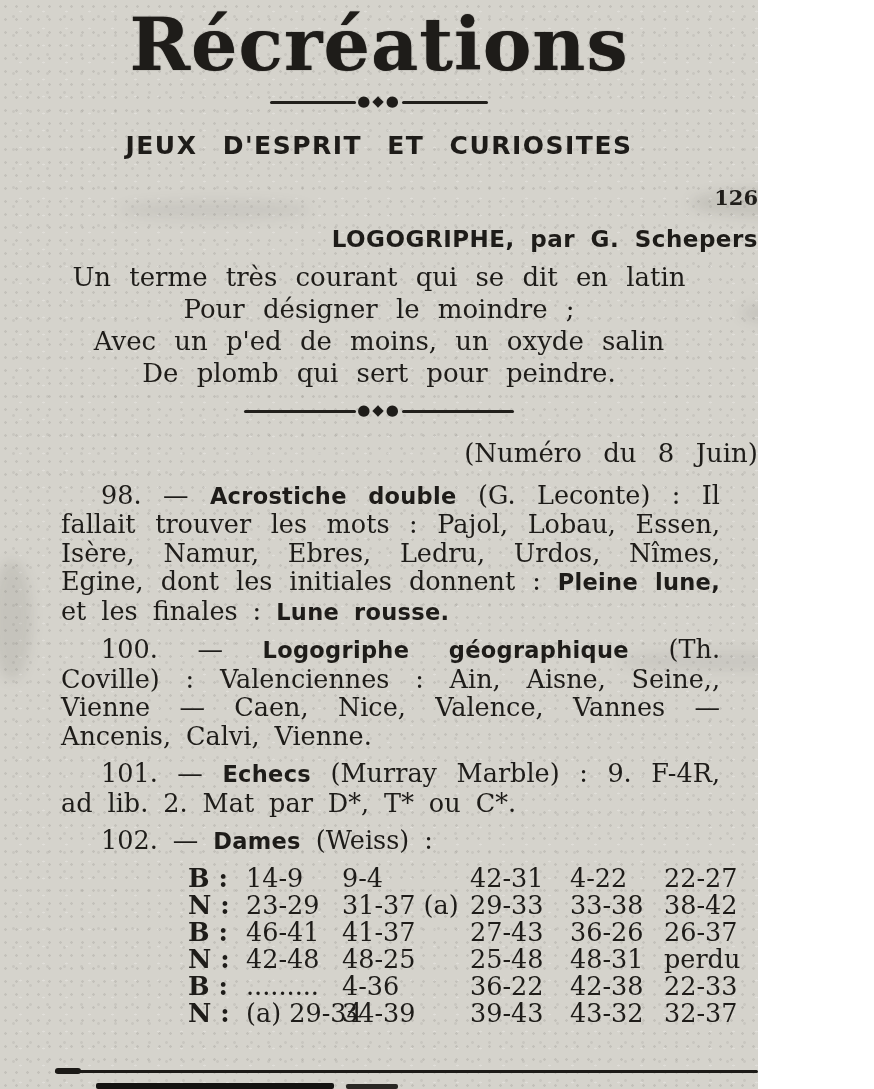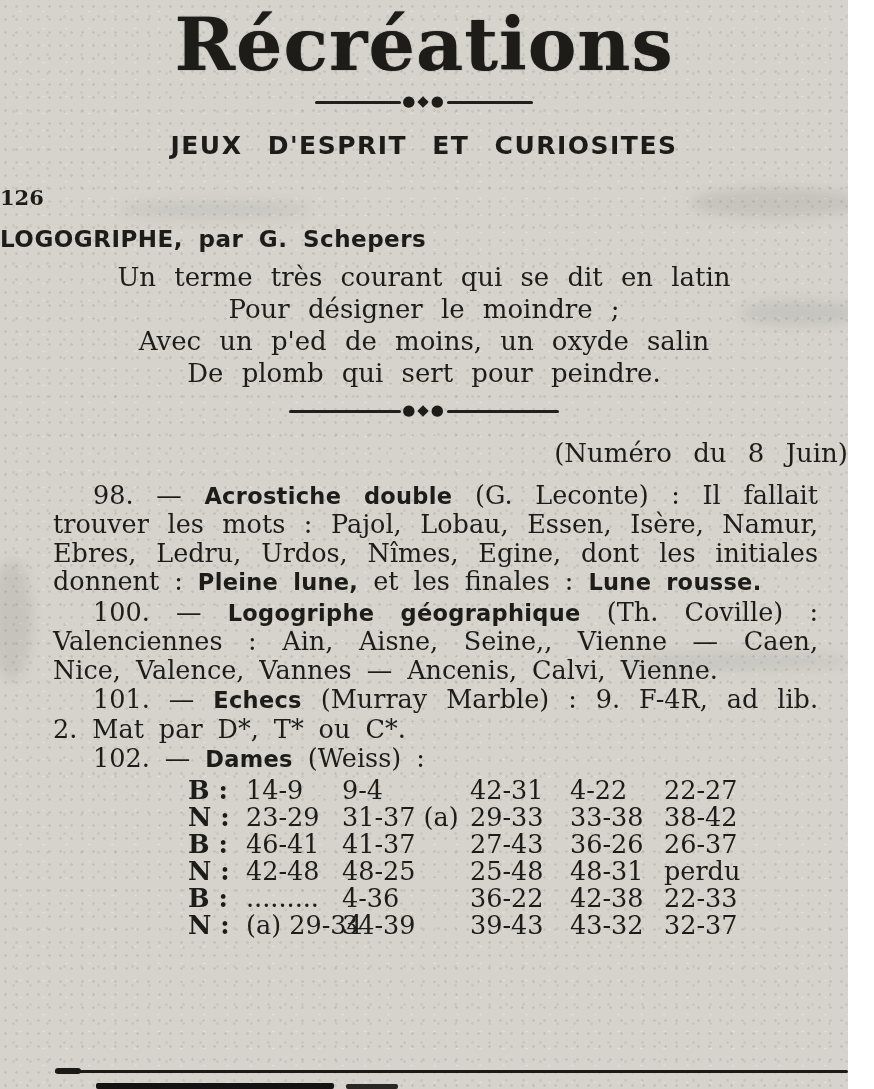--- a/index.html
+++ b/index.html
@@ -1,18 +1,18 @@
 <!DOCTYPE html>
 <html><head>
 <meta charset="utf-8">
 <style>
   html,body{margin:0;padding:0;}
   .page{
     position:relative;
-    width:848px;height:1089px;
+    width:758px;height:1089px;
     overflow:hidden;
     background-color:#d5d3cc;
     background-image:
       radial-gradient(rgba(40,38,34,.10) 1px, transparent 1.4px),
       radial-gradient(rgba(40,38,34,.07) 1px, transparent 1.8px),
       radial-gradient(rgba(255,255,255,.25) 1px, transparent 1.6px);
     background-size:11px 13px, 17px 19px, 23px 17px;
     background-position:0 0, 5px 7px, 9px 3px;
     color:#1e1c19;
     font-family:"DejaVu Serif", serif;
@@ -46,28 +46,28 @@
     margin:21px 0 0;
     text-align:center;
     font-family:"DejaVu Sans", sans-serif;
     font-weight:700;
     font-size:25px;
     letter-spacing:1.5px;
     word-spacing:15px;
   }
   .puzzle-number{
     margin:25px 0 0;
-    text-align:left;
+    text-align:right;
     font-family:"DejaVu Serif", serif;
     font-weight:700;
     font-size:21px;
   }
   .puzzle-title{
     margin:16px 0 9px;
-    text-align:left;
+    text-align:right;
     font-family:"DejaVu Sans", sans-serif;
     font-weight:700;
     font-size:23px;
     letter-spacing:.5px;
     word-spacing:7px;
   }
   .poem{text-align:center;font-size:26px;line-height:32px;word-spacing:.38em;}
   .poem div{white-space:nowrap;}
 
   .solutions-heading{
@@ -84,21 +84,21 @@
     font-size:26px;
     word-spacing:.5em;
   }
   .solutions-list{
     margin:0 29px 0 52px;
     font-size:25.5px;
     line-height:28.5px;
     text-align:justify;
     word-spacing:.27em;
   }
-  .sol{margin:1px;text-indent:40px;}
+  .sol{margin:9px;text-indent:40px;}
   .sol .b{
     font-family:"DejaVu Sans", sans-serif;
     font-weight:700;
     font-size:22.5px;
     letter-spacing:.3px;
   }
   .moves-table{
     display:grid;
     grid-template-columns:58px 96px 128px 100px 94px 90px;
     margin:3px 0 0 188px;

